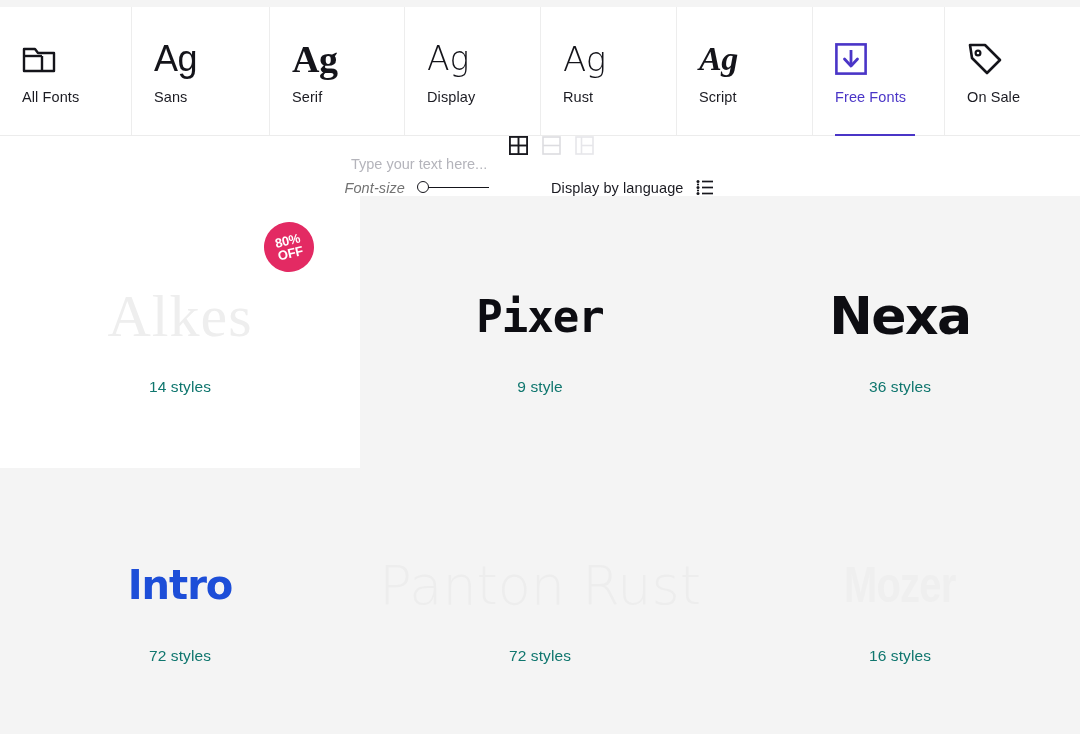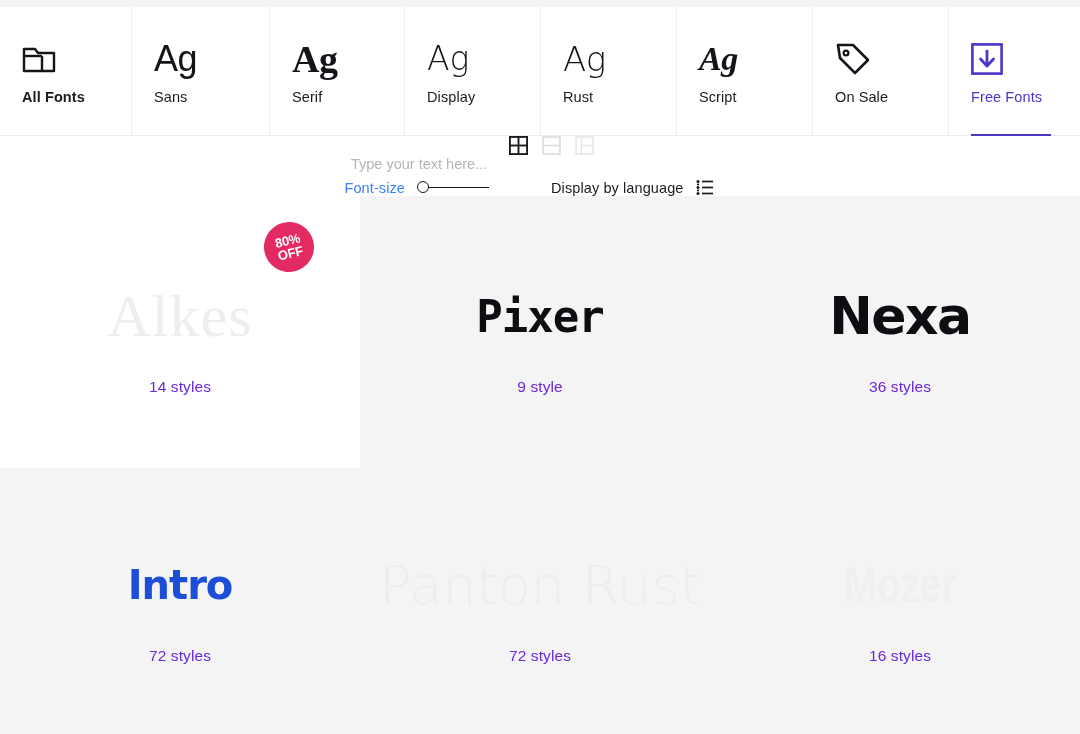--- a/index.html
+++ b/index.html
@@ -46,21 +46,21 @@
     position: relative;
     height: 100%;
     box-sizing: border-box;
     border-left: 1px solid #ededed;
     display: flex;
     flex-direction: column;
     justify-content: center;
     padding-left: 22px;
     cursor: pointer;
   }
-  .tab:first-child { border-left: none; font-weight: bold; }
+  .tab:first-child { border-left: none; }
   .tab-icon {
     height: 46px;
     display: flex;
     align-items: center;
     color: #14141a;
     margin-bottom: 6px;
   }
   .tab-icon .ag {
     font-size: 36px;
     line-height: 40px;
@@ -120,23 +120,24 @@
   }
   .search-input::placeholder { color: #b4b4bb; }
 
   .toolbar-right {
     display: flex;
     align-items: center;
     margin-right: 22px;
   }
   .fs-label {
     font-size: 14.5px;
-    color: #3b82f6;
+    color: #737373;
     margin-right: 12px;
     letter-spacing: 0.1px;
+    font-style: italic;
   }
   .slider { position: relative; width: 72px; height: 16px; margin-right: 62px; cursor: pointer; }
   .slider-track {
     position: absolute;
     top: 7px; left: 6px;
     width: 66px; height: 1.6px;
     background: #15151b;
   }
   .slider-knob {
     position: absolute;
@@ -178,21 +179,21 @@
   .card.white { background: #ffffff; }
   .specimen {
     height: 96px;
     display: flex;
     align-items: center;
     justify-content: flex-start;
     margin-bottom: 14px;
   }
   .styles {
     font-size: 15.5px;
-    color: #6d28d9;
+    color: #0f766e;
     letter-spacing: 0.1px;
   }
 
   
   .sp-alkes {
     font-family: "Liberation Serif", serif;
     font-size: 60px;
     font-weight: 400;
     color: #eeeeee;
     letter-spacing: 1px;
@@ -293,39 +294,39 @@
           <span class="ag ag-rust">Ag</span>
         </div>
         <div class="tab-label">Rust</div>
       </div>
       <div class="tab" style="width: 136px;">
         <div class="tab-icon">
           <span class="ag ag-script">Ag</span>
         </div>
         <div class="tab-label">Script</div>
       </div>
-      <div class="tab" style="width: 136px;">
-        <div class="tab-icon">
-          <svg width="36" height="34" viewBox="0 0 36 34">
-            <path d="M3 3 h15 L33 18 L20 31 L5 16 Z" fill="none" stroke="#14141a" stroke-width="2.6" stroke-linejoin="round"></path>
-            <circle cx="11" cy="11" r="2.4" fill="none" stroke="#14141a" stroke-width="2.2"></circle>
-          </svg>
-        </div>
-        <div class="tab-label">On Sale</div>
-      </div>
       <div class="tab active" style="width: 132px;">
         <div class="tab-icon">
           <svg width="32" height="32" viewBox="0 0 32 32">
             <rect x="1.4" y="1.4" width="29.2" height="29.2" fill="none" stroke="#4a35c7" stroke-width="2.6"></rect>
             <line x1="16" y1="7" x2="16" y2="22" stroke="#4a35c7" stroke-width="2.8"></line>
             <path d="M9.5 16 L16 23 L22.5 16" fill="none" stroke="#4a35c7" stroke-width="2.8" stroke-linejoin="round" stroke-linecap="round"></path>
           </svg>
         </div>
         <div class="tab-label">Free Fonts</div>
         <div class="tab-underline"></div>
+      </div>
+      <div class="tab" style="width: 136px;">
+        <div class="tab-icon">
+          <svg width="36" height="34" viewBox="0 0 36 34">
+            <path d="M3 3 h15 L33 18 L20 31 L5 16 Z" fill="none" stroke="#14141a" stroke-width="2.6" stroke-linejoin="round"></path>
+            <circle cx="11" cy="11" r="2.4" fill="none" stroke="#14141a" stroke-width="2.2"></circle>
+          </svg>
+        </div>
+        <div class="tab-label">On Sale</div>
       </div>
     </nav>
 
   <div class="toolbar">
 
     <div class="view-modes">
       <span class="view-btn">
         <svg width="19" height="19" viewBox="0 0 19 19">
           <rect x="0.9" y="0.9" width="17.2" height="17.2" fill="none" stroke="#19191f" stroke-width="1.9"></rect>
           <line x1="9.5" y1="0.9" x2="9.5" y2="18.1" stroke="#19191f" stroke-width="1.9"></line>

